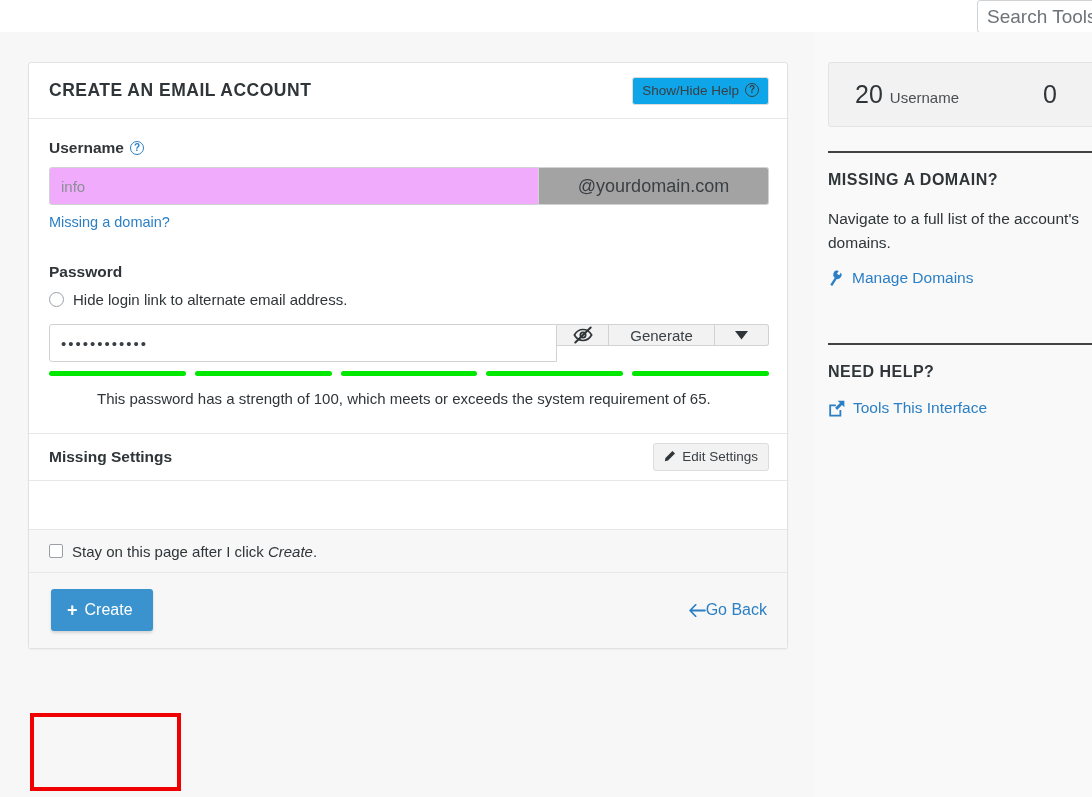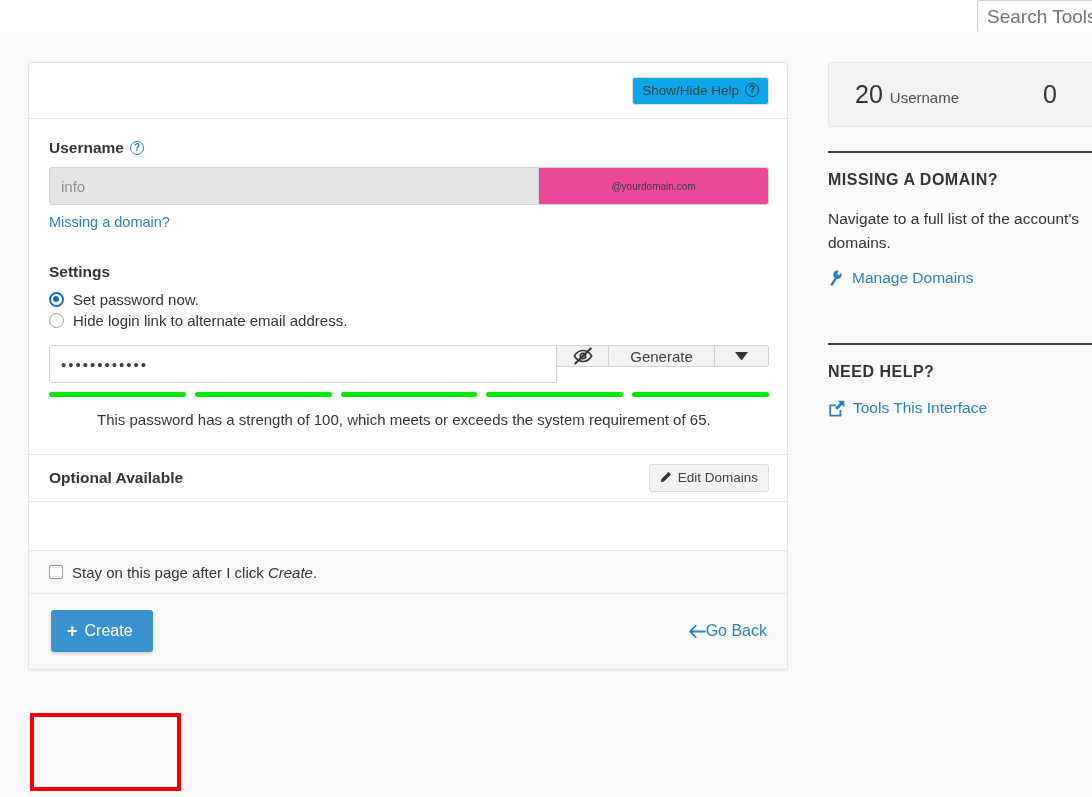--- a/index.html
+++ b/index.html
@@ -117,34 +117,34 @@
   .uname-input {
     flex: 0 0 490px;
     height: 38px;
     border: 1px solid #cfd3d6;
     border-radius: 3px 0 0 3px;
     padding: 0 11px;
     font-size: 15px;
     font-family: "Liberation Sans", sans-serif;
     color: #4a4f53;
     outline: none;
-    background: #e5e5e5;
+    background: #f0abfc;
   }
   .uname-input::placeholder { color: #8a9095; opacity: 1; }
   .domain-addon {
     flex: 1;
     height: 38px;
     border: 1px solid #cfd3d6;
     border-left: none;
     border-radius: 0 3px 3px 0;
-    background: #ec4899;
+    background: #a3a3a3;
     display: flex;
     align-items: center;
     justify-content: center;
-    font-size: 10px;
+    font-size: 18px;
     color: #3a3f43;
   }
   .link {
     color: #2b7fc4;
     font-size: 14.5px;
     text-decoration: none;
     cursor: pointer;
   }
   .missing-link { display: inline-block; margin-top: 9px; }
 
@@ -398,20 +398,21 @@
   <div class="search-wrap">
     <input class="search-input" type="text" placeholder="Search Tools" style="">
   </div>
 </div>
 
 <div class="page">
 
   <div class="card">
 
     <div class="card-header">
+      <div class="card-title">CREATE AN EMAIL ACCOUNT</div>
       <button class="help-btn">
         <span>Show/Hide Help</span>
         <span class="q-circle">?</span>
       </button>
     </div>
 
     <div class="card-body">
 
       
       <div class="field-label">
@@ -421,26 +422,22 @@
 
       <div class="input-group">
         <input class="uname-input" type="text" placeholder="info" style="">
         <div class="domain-addon">@yourdomain.com</div>
       </div>
 
       <a class="link missing-link">Missing a domain?</a>
 
       
       <div class="pw-section">
-        <div class="field-label">Settings</div>
-
-        <label class="radio-row">
-          <span class="radio checked"></span>
-          <span>Set password now.</span>
-        </label>
+        <div class="field-label">Password</div>
+
 
         <label class="radio-row">
           <span class="radio"></span>
           <span>Hide login link to alternate email address.</span>
         </label>
 
         <div class="pw-row">
           <input class="pw-input" type="text" value="••••••••••••" style="">
           <button class="pw-btn eye">
             <svg class="icon-svg" width="22" height="22" viewBox="0 0 24 24" fill="none" stroke="#2f3538" stroke-width="1.9" stroke-linecap="round">
@@ -465,26 +462,26 @@
           <i style="background: rgb(0, 232, 0);"></i>
           <i style="background: rgb(0, 232, 0);"></i>
           <i style="background: rgb(0, 232, 0);"></i>
         </div>
 
         <div class="strength-text">This password has a strength of 100, which meets or exceeds the system requirement of 65.</div>
       </div>
 
       
       <div class="opt-header">
-        <div class="opt-title">Optional Available</div>
+        <div class="opt-title">Missing Settings</div>
         <button class="edit-btn">
           <svg class="icon-svg" width="13" height="13" viewBox="0 0 16 16">
             <path d="M11.6 1.2l3.2 3.2-8.6 8.6-3.9.7.7-3.9z" fill="#2f3538"></path>
           </svg>
-          <span>Edit Domains</span>
+          <span>Edit Settings</span>
         </button>
       </div>
       <div class="opt-blank"></div>
     </div>
 
     <div class="card-footer">
       <label class="stay-row">
         <span class="checkbox"></span>
         <span>
           <span>Stay on this page after I click </span><span class="italic">Create</span><span>.</span>

